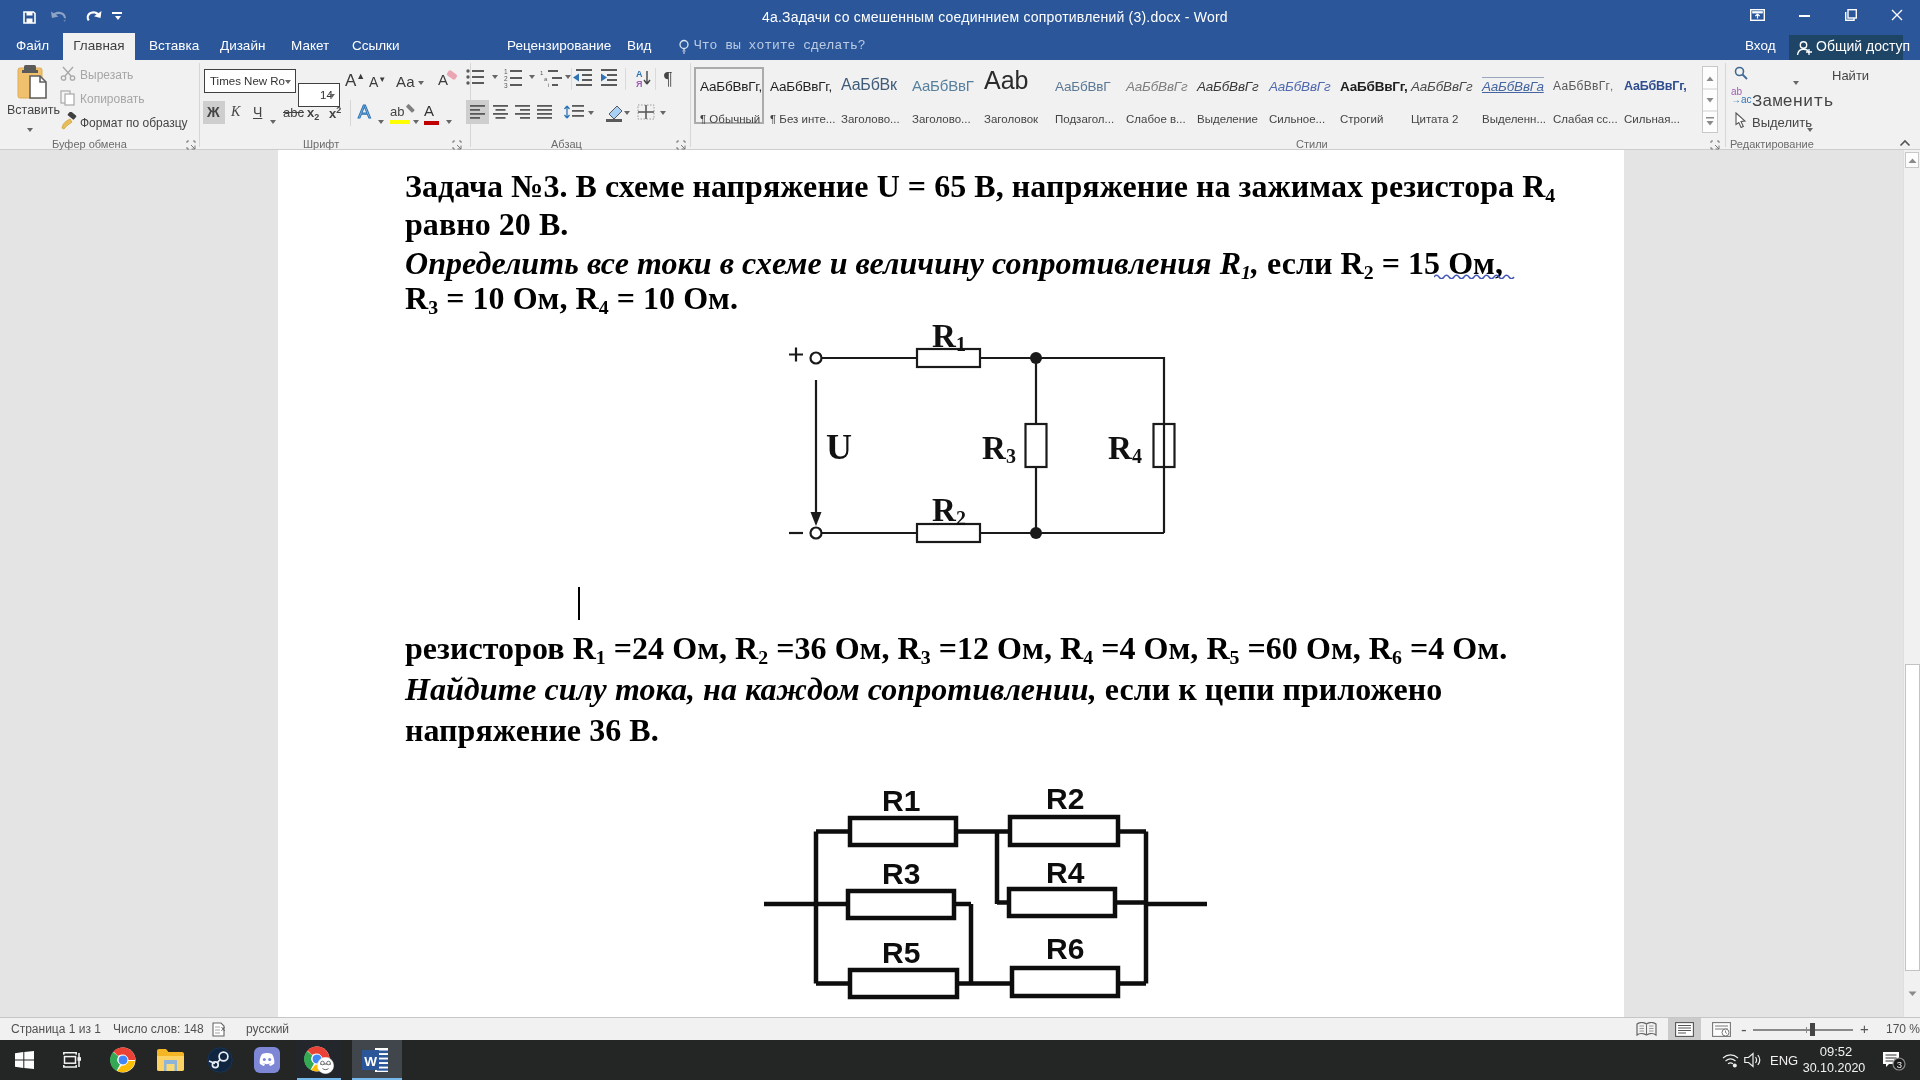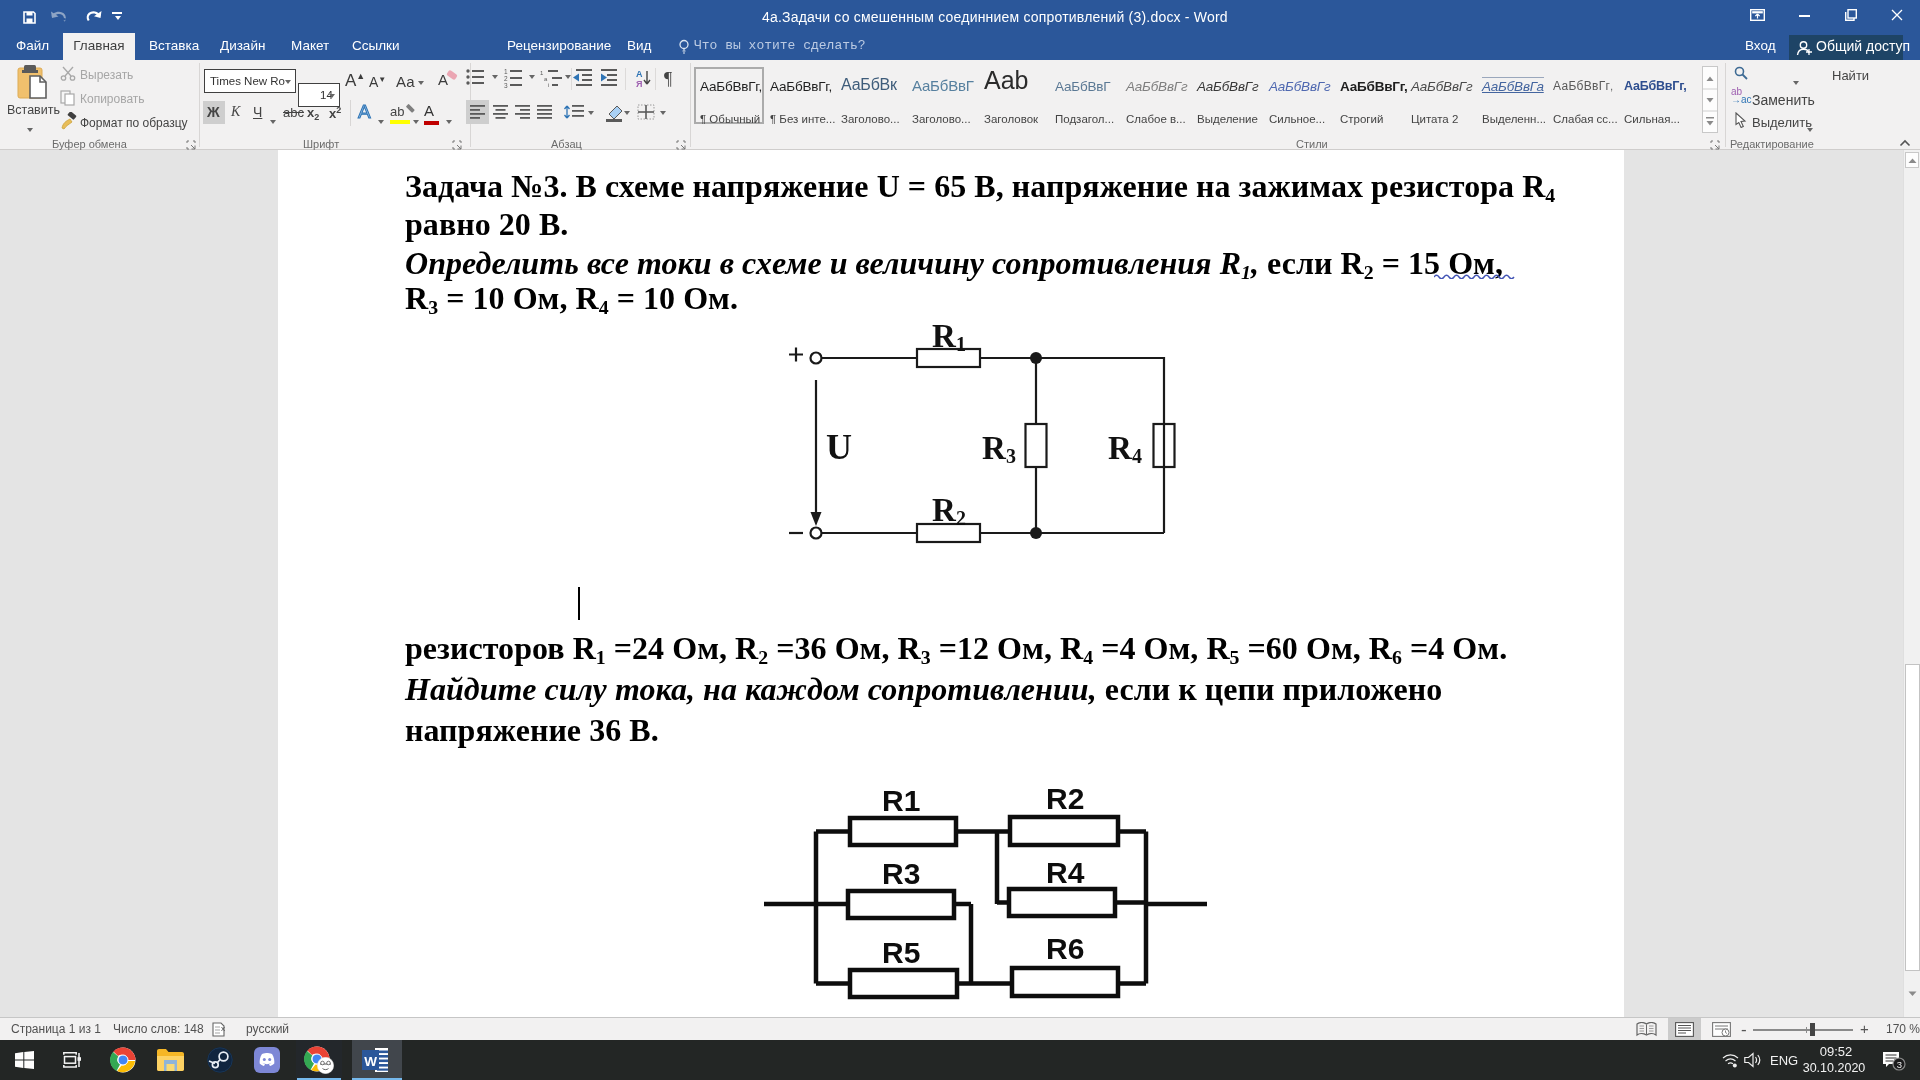--- a/index.html
+++ b/index.html
@@ -326,21 +326,21 @@
       </svg>
     <div class="gsep" style="left:1725px;"></div>
 
     <svg class="abs" style="left:1734px; top:66px;" width="14" height="14" viewBox="0 0 14 14">
         <circle cx="5.5" cy="5.5" r="4" fill="none" stroke="#3e6b94" stroke-width="1.6"></circle>
         <path d="M8.5 8.5 L13 13" stroke="#3e6b94" stroke-width="1.8"></path>
       </svg>
     <div class="ribtext" style="left:1832px; top:68px; font-size:13px;">Найти</div>
     <div class="abs" style="left:1793px; top:73px;"><span class="darr" style="border-left-width:3px;border-right-width:3px;"></span></div>
     <div class="abs" style="left:1731px; top:88px; width:18px; height:17px; font-size:10px; line-height:8px;"><span style="color:#9e5fb0;">ab</span><br><span style="color:#2e74b5;">→ac</span></div>
-    <div class="ribtext" style="left:1752px; top:92px; font-size:14px;">Заменить</div>
+    <div class="ribtext" style="left:1752px; top:92px; font-size:17px;font-family:Liberation Mono, monospace;">Заменить</div>
     <svg class="abs" style="left:1735px; top:112px;" width="12" height="16" viewBox="0 0 12 16">
         <path d="M1 1 L10 9 L6 9.5 L8.3 14.5 L6.1 15.5 L3.8 10.5 L1 12.5 Z" fill="#fff" stroke="#555" stroke-width="1.1"></path>
       </svg>
     <div class="ribtext" style="left:1752px; top:115px; font-size:13px;">Выделить</div>
     <div class="abs" style="left:1807px; top:120px;"><span class="darr" style="border-left-width:3px;border-right-width:3px;"></span></div>
     <div class="glabel" style="left:1730px;">Редактирование</div>
     <svg class="abs" style="left:1899px; top:139px;" width="12" height="8" viewBox="0 0 12 8">
         <path d="M1.5 6.5 L6 2 L10.5 6.5" stroke="#555" stroke-width="1.6" fill="none"></path>
       </svg>
   </div>

